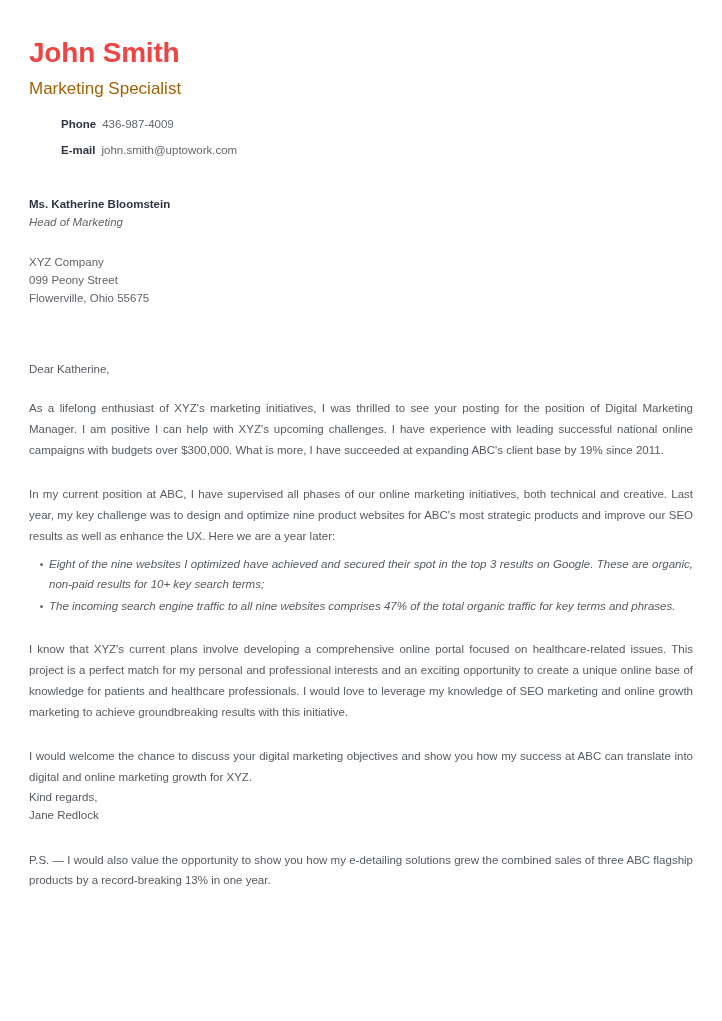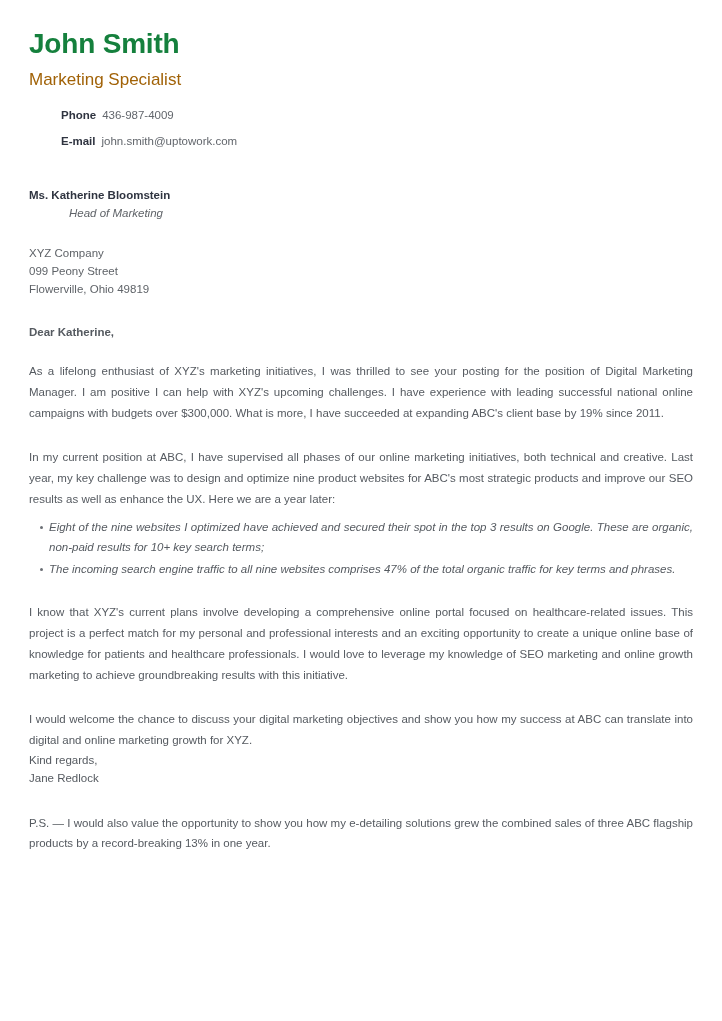--- a/index.html
+++ b/index.html
@@ -19,24 +19,24 @@
     height: 1021px;
     background: #ffffff;
     box-sizing: border-box;
     padding: 28px 29px 0 29px;
   }
 
   
   .name {
     font-size: 28px;
     font-weight: bold;
-    color: #15803d;
+    color: #ef4444;
     letter-spacing: -0.2px;
     line-height: 1.15;
-    margin: 0 0 10px 0;
+    margin: 9px 0 10px 0;
   }
   .job-title {
     font-size: 17px;
     font-weight: normal;
     color: #a16207;
     line-height: 1.2;
     margin: 0 0 18px 0;
   }
 
   
@@ -72,37 +72,35 @@
     font-size: 11.5px;
     font-weight: bold;
     color: #2f3440;
     line-height: 1.55;
   }
   .recipient-title {
     font-size: 11.5px;
     font-style: italic;
     color: #5f6368;
     line-height: 1.55;
-    margin-left: 40px;
   }
   .recipient-address {
     margin-top: 21px;
   }
   .address-line {
     font-size: 11.5px;
     color: #5f6368;
     line-height: 1.58;
   }
 
   
   .salutation {
     font-size: 11.5px;
     color: #555a60;
-    margin-top: 28px;
-    font-weight: bold;
+    margin-top: 56px;
   }
   .body-para {
     font-size: 11.5px;
     color: #555a60;
     text-align: justify;
     line-height: 1.82;
     margin-top: 23px;
     margin-bottom: 0;
   }
   .bullet-list {
@@ -164,21 +162,21 @@
   </div>
 
 
   <div class="recipient">
     <div class="recipient-name">Ms. Katherine Bloomstein</div>
     <div class="recipient-title">Head of Marketing</div>
 
     <div class="recipient-address">
       <div class="address-line">XYZ Company</div>
       <div class="address-line">099 Peony Street</div>
-      <div class="address-line">Flowerville, Ohio 49819</div>
+      <div class="address-line">Flowerville, Ohio 55675</div>
     </div>
   </div>
 
   <div>
     <div class="salutation">Dear Katherine,</div>
 
     <p class="body-para">As a lifelong enthusiast of XYZ's marketing initiatives, I was thrilled to see your posting for the position of Digital Marketing Manager. I am positive I can help with XYZ's upcoming challenges. I have experience with leading successful national online campaigns with budgets over $300,000. What is more, I have succeeded at expanding ABC's client base by 19% since 2011.</p>
 
     <p class="body-para">In my current position at ABC, I have supervised all phases of our online marketing initiatives, both technical and creative. Last year, my key challenge was to design and optimize nine product websites for ABC's most strategic products and improve our SEO results as well as enhance the UX. Here we are a year later:</p>
 

